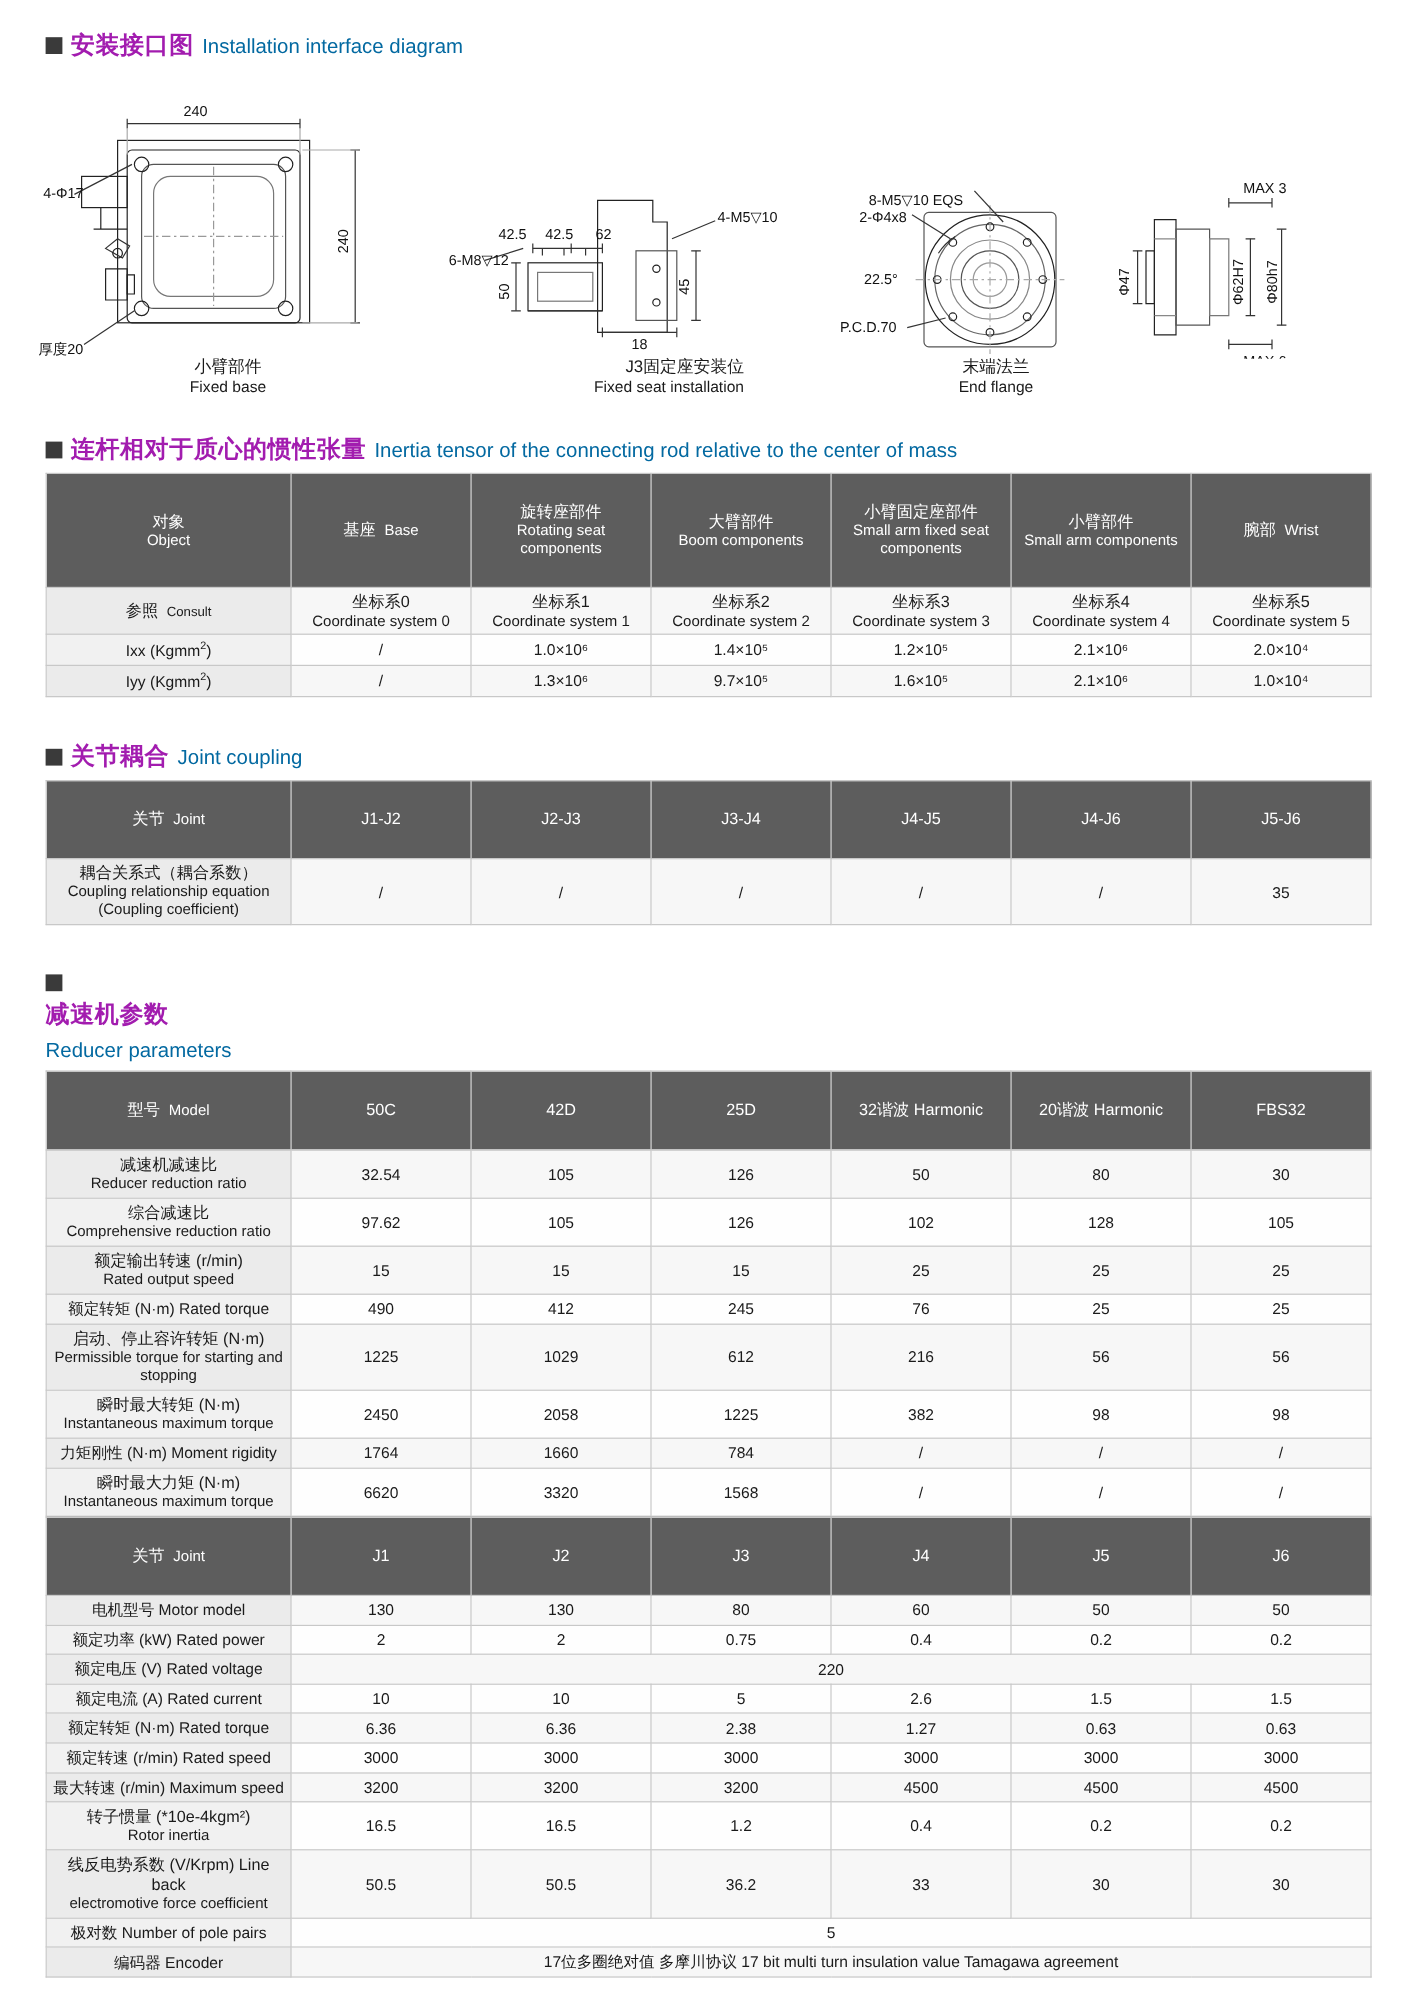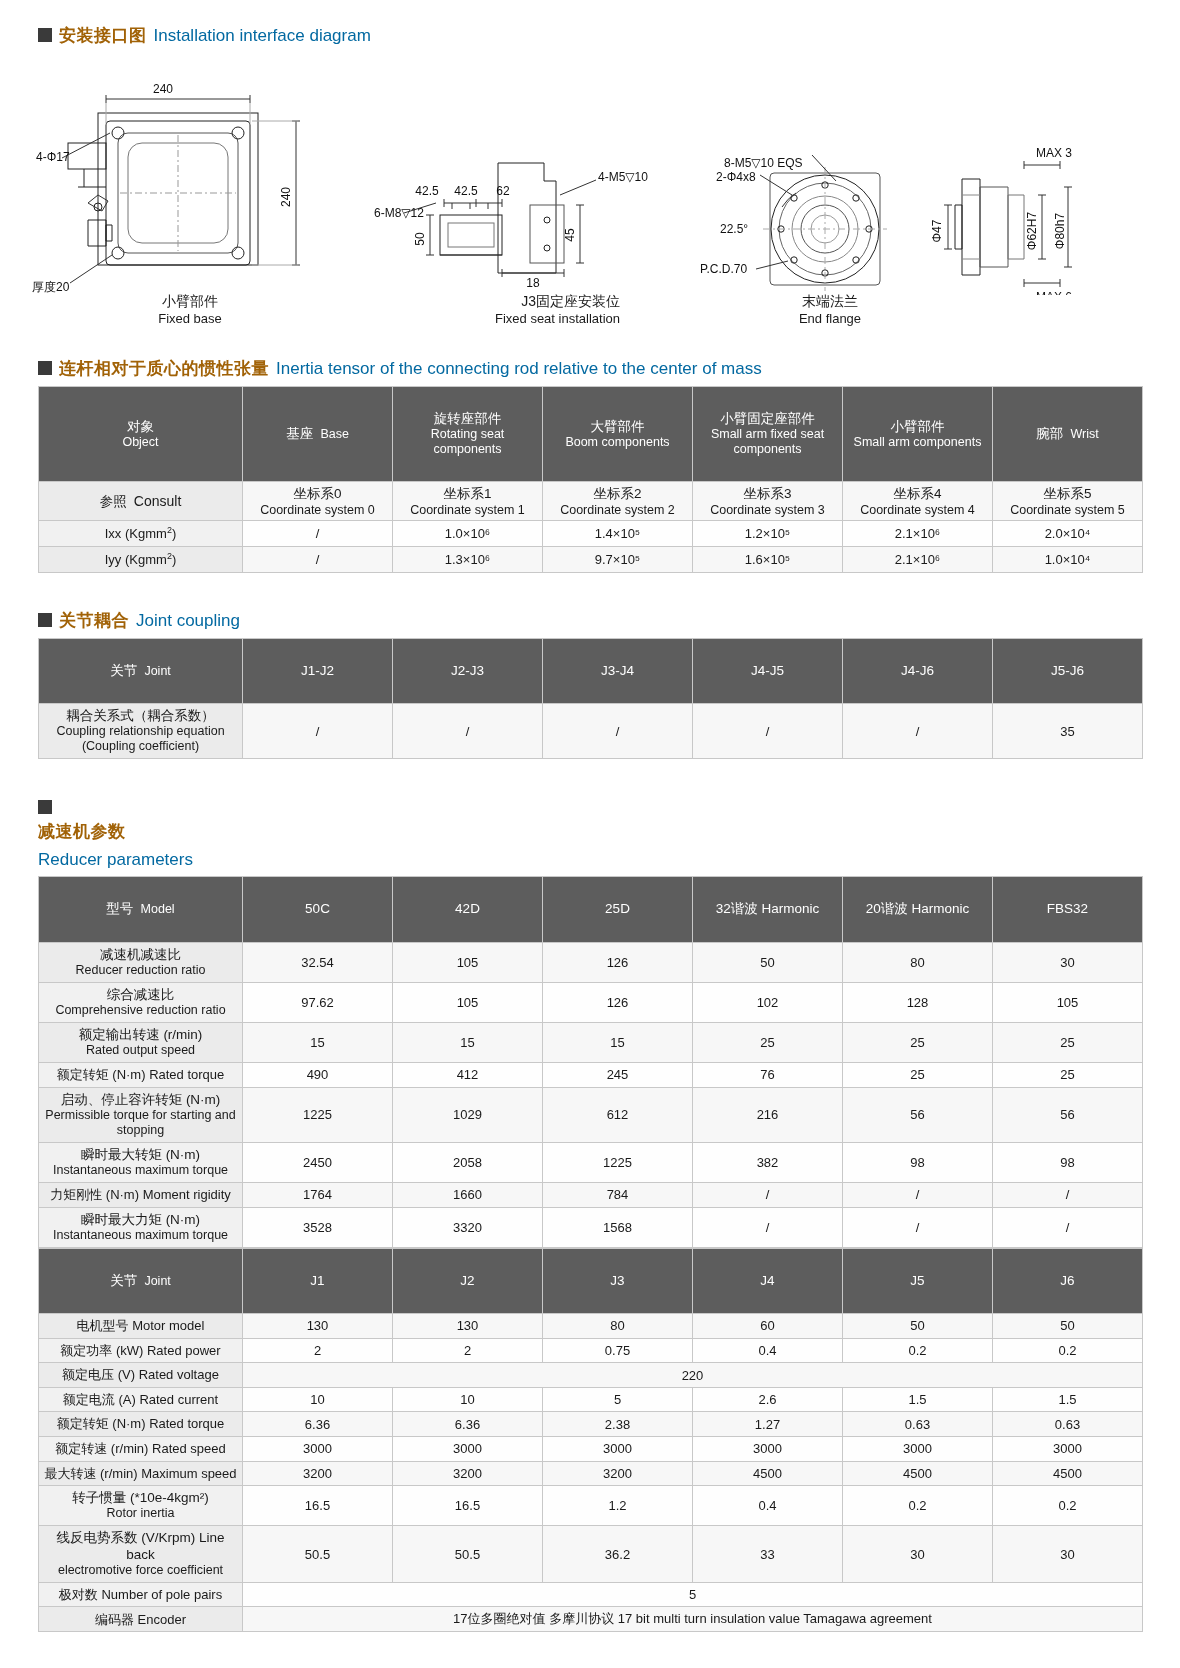--- a/index.html
+++ b/index.html
@@ -8,21 +8,21 @@
     background:#ffffff;
     font-family:"Liberation Sans", sans-serif;
     color:#1a1a1a;
     -webkit-font-smoothing:antialiased;
   }
   .page{width:1180px;min-height:1668px;position:relative;padding:0;box-sizing:border-box;}
 
   
   .sec-head{display:flex;align-items:baseline;gap:7px;margin:0 0 6px 38px;}
   .sec-head .sq{width:14px;height:14px;background:#3a3a3a;display:inline-block;position:relative;top:1px;flex:none;}
-  .sec-head .cn{font-size:17px;font-weight:bold;letter-spacing:.5px;color:#a16207;}
+  .sec-head .cn{font-size:20px;font-weight:bold;letter-spacing:.5px;color:#a21caf;}
   .sec-head .en{font-size:17px;color:#0369a1;font-weight:normal;}
 
   
   .diagram-wrap{position:relative;height:240px;margin:8px 0 2px 0;}
   .cap{position:absolute;text-align:center;font-size:13px;line-height:1.25;}
   .cap .cn{font-size:14px;}
   svg{display:block;}
   .lbl{font-size:12px;fill:#111;font-family:"Liberation Sans", sans-serif;}
   .lbl-sm{font-size:11px;fill:#111;font-family:"Liberation Sans", sans-serif;}
 
@@ -220,21 +220,21 @@
         <th>
           <span style="font-size:13.5px">腕部</span>
           <span style="font-size:12.5px">&nbsp;</span><span style="font-size:12.5px">Wrist</span>
         </th>
       </tr>
     </thead>
     <tbody>
       <tr>
         <td class="rowlabel">
           <span style="font-size:13.5px">参照</span>
-          <span style="font-size:12.5px">&nbsp;</span><span style="font-size:14px">Consult</span>
+          <span style="font-size:12.5px">&nbsp;</span><span style="font-size:11px">Consult</span>
         </td>
         <td>
             <span class="cn-l">坐标系0</span>
             <span class="en-l">Coordinate system 0</span>
           </td>
         <td>
             <span class="cn-l">坐标系1</span>
             <span class="en-l">Coordinate system 1</span>
           </td>
         <td>
@@ -419,21 +419,21 @@
         <td>784</td>
         <td>/</td>
         <td>/</td>
         <td>/</td>
       </tr>
       <tr>
         <td class="rowlabel">
             <span class="cn-l">瞬时最大力矩 (N·m)</span>
             <span class="en-l">Instantaneous maximum torque</span>
           </td>
-        <td>3528</td>
+        <td>6620</td>
         <td>3320</td>
         <td>1568</td>
         <td>/</td>
         <td>/</td>
         <td>/</td>
       </tr>
     </tbody>
   </table>
 
 

